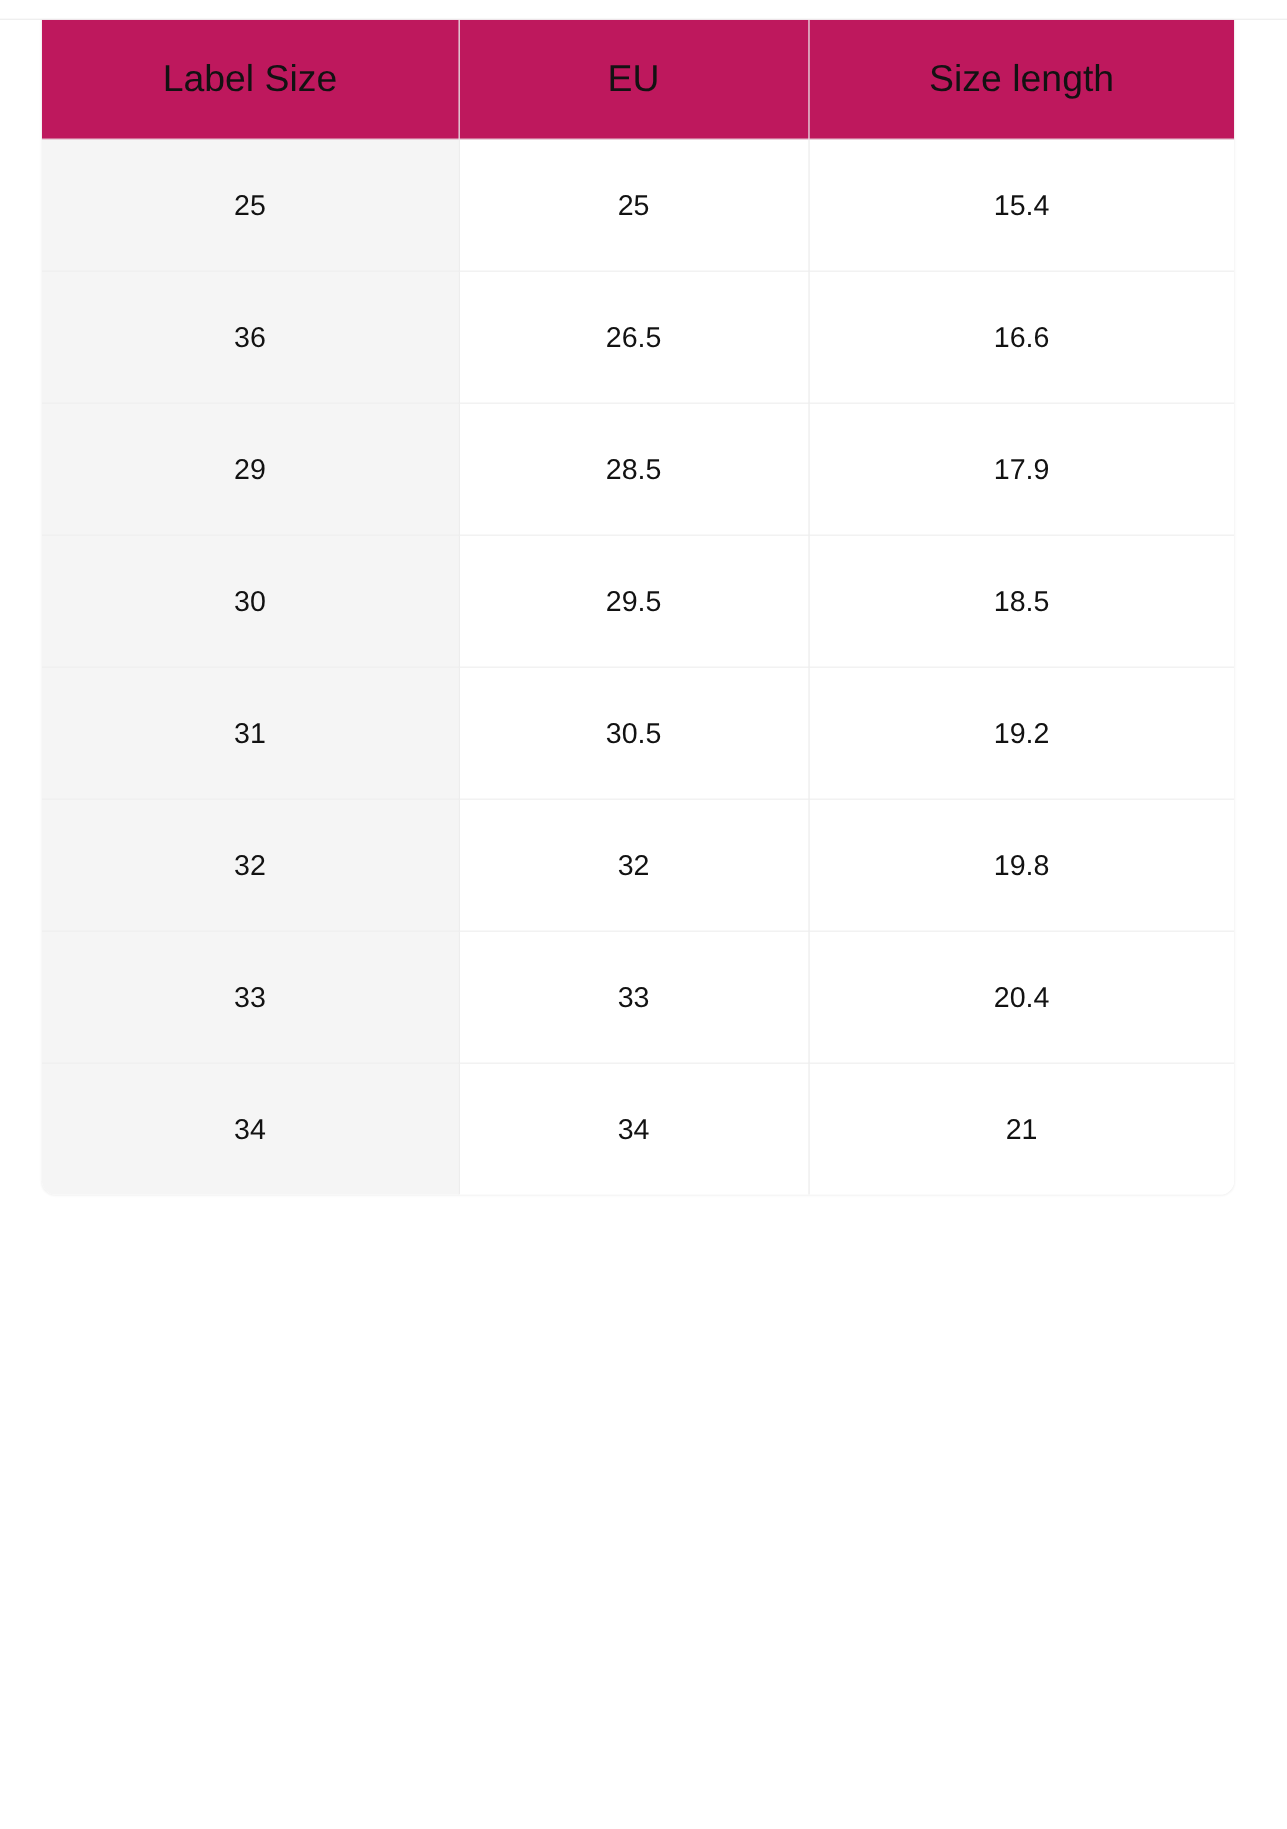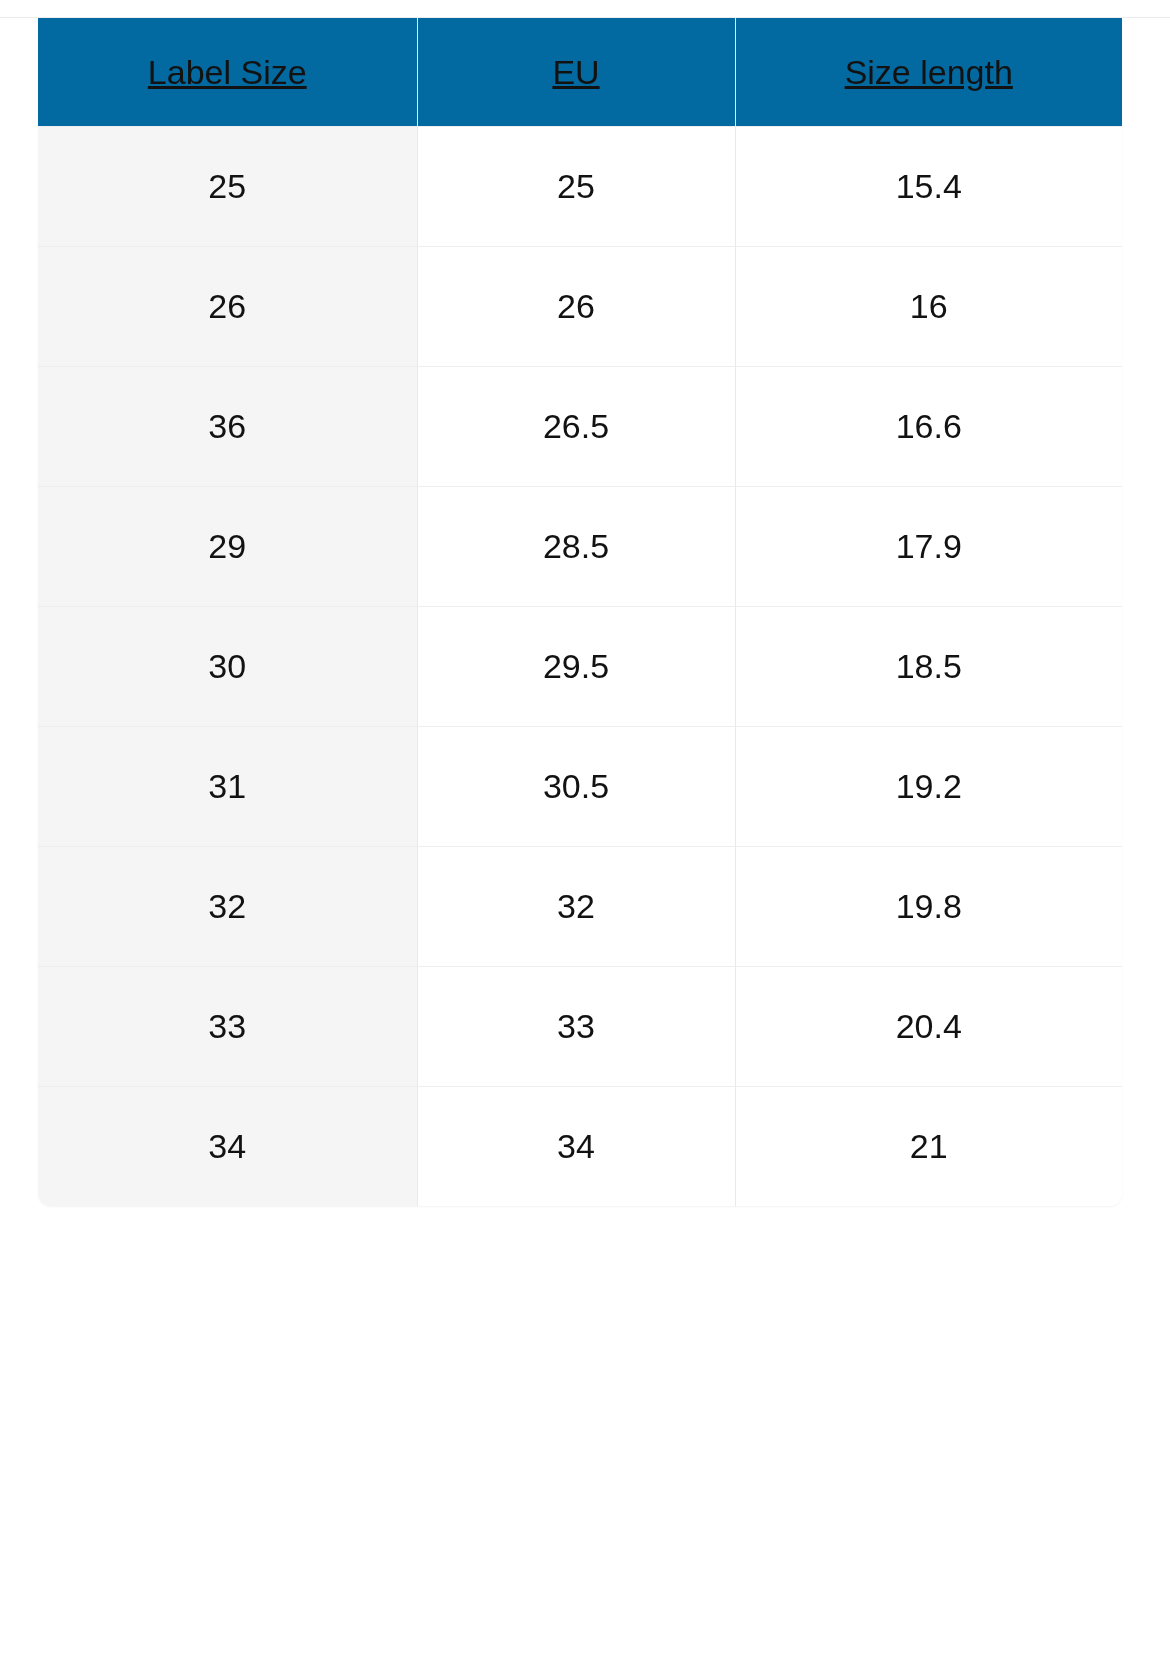--- a/index.html
+++ b/index.html
@@ -55,37 +55,36 @@
   table.size-chart col.c-label { width: 379px; }
   table.size-chart col.c-eu    { width: 318px; }
   table.size-chart col.c-foot  { width: 387px; }
 
   table.size-chart th,
   table.size-chart td {
     text-align: center;
     vertical-align: middle;
     color: #121212;
     font-weight: 400;
-    font-size: 34px;
+    font-size: 26px;
     line-height: 1.2;
     border-right: 1px solid #e9e9e9;
     border-bottom: 1px solid #ededed;
     padding: 0;
   }
 
   table.size-chart th:last-child,
   table.size-chart td:last-child {
     border-right: none;
   }
 
   table.size-chart thead th {
     height: 108px;
-    background: #0369a1;
+    background: #be185d;
     font-size: 34px;
-    text-decoration: underline;
   }
 
   table.size-chart tbody td {
     height: 119px;
     background: #ffffff;
   }
 
   
   table.size-chart tbody td.col-label {
     background: #f5f5f5;
@@ -116,25 +115,20 @@
           <th>Size length</th>
         </tr>
       </thead>
       <tbody id="table-body">
           <tr>
             <td class="col-label">25</td>
             <td class="col-eu">25</td>
             <td class="col-foot">15.4</td>
           </tr>
           <tr>
-            <td class="col-label">26</td>
-            <td class="col-eu">26</td>
-            <td class="col-foot">16</td>
-          </tr>
-          <tr>
             <td class="col-label">36</td>
             <td class="col-eu">26.5</td>
             <td class="col-foot">16.6</td>
           </tr>
           <tr>
             <td class="col-label">29</td>
             <td class="col-eu">28.5</td>
             <td class="col-foot">17.9</td>
           </tr>
           <tr>

